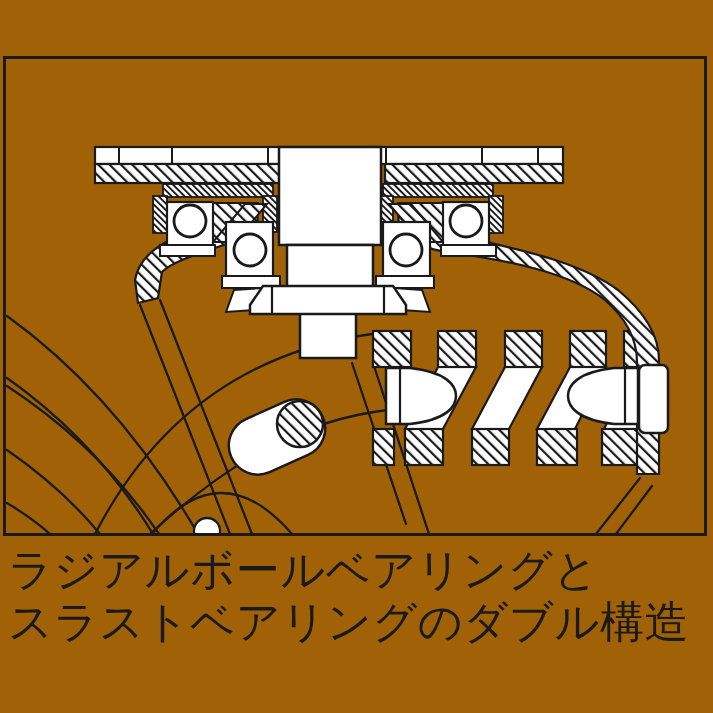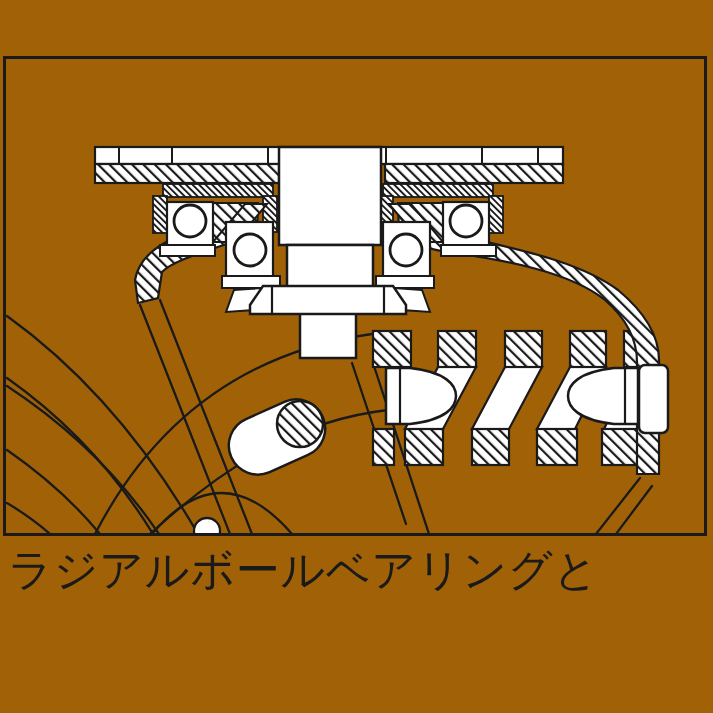--- a/index.html
+++ b/index.html
@@ -160,15 +160,16 @@
         <line x1="384" y1="286" x2="384" y2="314" stroke="#1a1a1a" stroke-width="2.2"></line>
       </g>
 
     </g>
 
     <rect x="4.5" y="57.5" width="701" height="477" fill="none" stroke="#1a1a1a" stroke-width="3"></rect>
   </svg>
 
   <div class="caption">
     <div>ラジアルボールベアリングと</div>
+    <div>スラストベアリングのダブル構造</div>
   </div>
 
 </div>
 
 </body></html>

